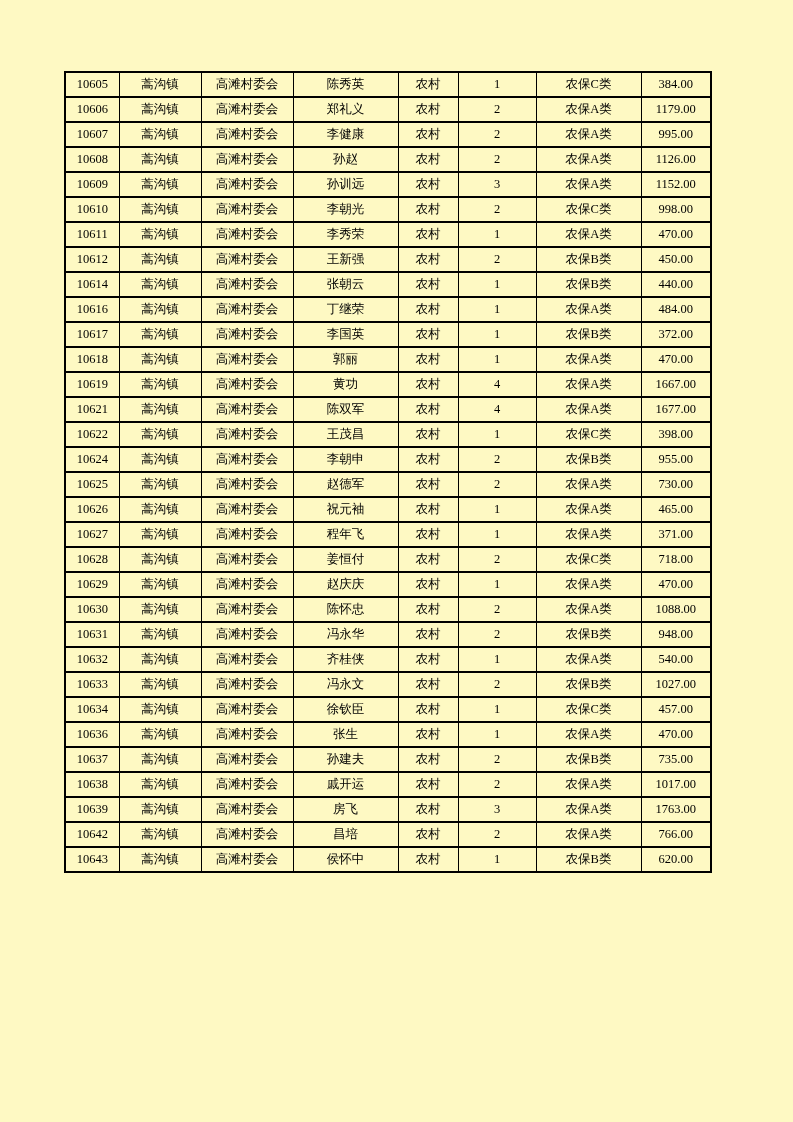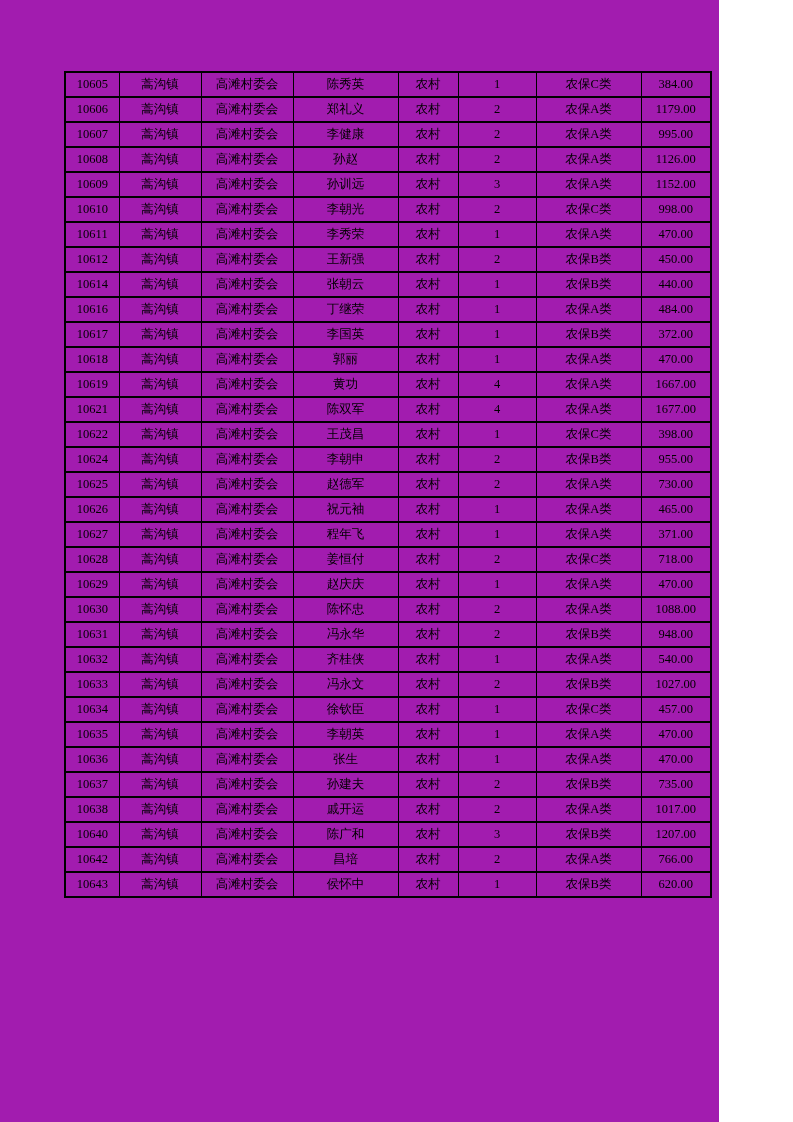--- a/index.html
+++ b/index.html
@@ -11,23 +11,23 @@
     width: 793px;
     height: 1122px;
     position: relative;
     font-family: "Liberation Serif", "DejaVu Serif", serif;
     color: #000000;
   }
   .sheet {
     position: absolute;
     left: 0;
     top: 0;
-    width: 719px;
+    width: 793px;
     height: 1122px;
-    background: #a21caf;
+    background: #fef9c3;
     overflow: hidden;
   }
   table.grid {
     position: absolute;
     left: 64px;
     top: 71px;
     border-collapse: collapse;
     table-layout: fixed;
     border: 2px solid #000000;
   }
@@ -324,68 +324,58 @@
           <td>10634</td>
           <td>蒿沟镇</td>
           <td>高滩村委会</td>
           <td>徐钦臣</td>
           <td>农村</td>
           <td>1</td>
           <td>农保C类</td>
           <td>457.00</td>
         </tr>
         <tr>
-          <td>10635</td>
-          <td>蒿沟镇</td>
-          <td>高滩村委会</td>
-          <td>李朝英</td>
+          <td>10636</td>
+          <td>蒿沟镇</td>
+          <td>高滩村委会</td>
+          <td>张生</td>
           <td>农村</td>
           <td>1</td>
           <td>农保A类</td>
           <td>470.00</td>
         </tr>
         <tr>
-          <td>10636</td>
-          <td>蒿沟镇</td>
-          <td>高滩村委会</td>
-          <td>张生</td>
-          <td>农村</td>
-          <td>1</td>
-          <td>农保A类</td>
-          <td>470.00</td>
-        </tr>
-        <tr>
           <td>10637</td>
           <td>蒿沟镇</td>
           <td>高滩村委会</td>
           <td>孙建夫</td>
           <td>农村</td>
           <td>2</td>
           <td>农保B类</td>
           <td>735.00</td>
         </tr>
         <tr>
           <td>10638</td>
           <td>蒿沟镇</td>
           <td>高滩村委会</td>
           <td>戚开运</td>
           <td>农村</td>
           <td>2</td>
           <td>农保A类</td>
           <td>1017.00</td>
         </tr>
         <tr>
-          <td>10640</td>
-          <td>蒿沟镇</td>
-          <td>高滩村委会</td>
-          <td>陈广和</td>
+          <td>10639</td>
+          <td>蒿沟镇</td>
+          <td>高滩村委会</td>
+          <td>房飞</td>
           <td>农村</td>
           <td>3</td>
-          <td>农保B类</td>
-          <td>1207.00</td>
+          <td>农保A类</td>
+          <td>1763.00</td>
         </tr>
         <tr>
           <td>10642</td>
           <td>蒿沟镇</td>
           <td>高滩村委会</td>
           <td>昌培</td>
           <td>农村</td>
           <td>2</td>
           <td>农保A类</td>
           <td>766.00</td>

